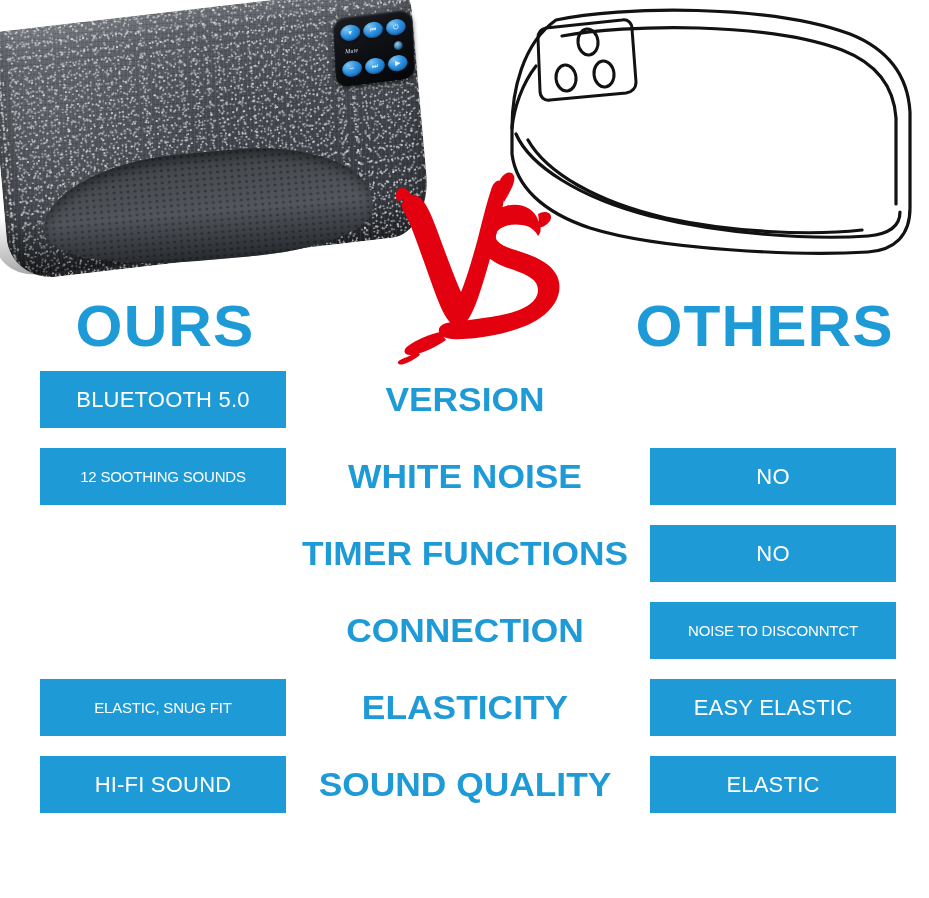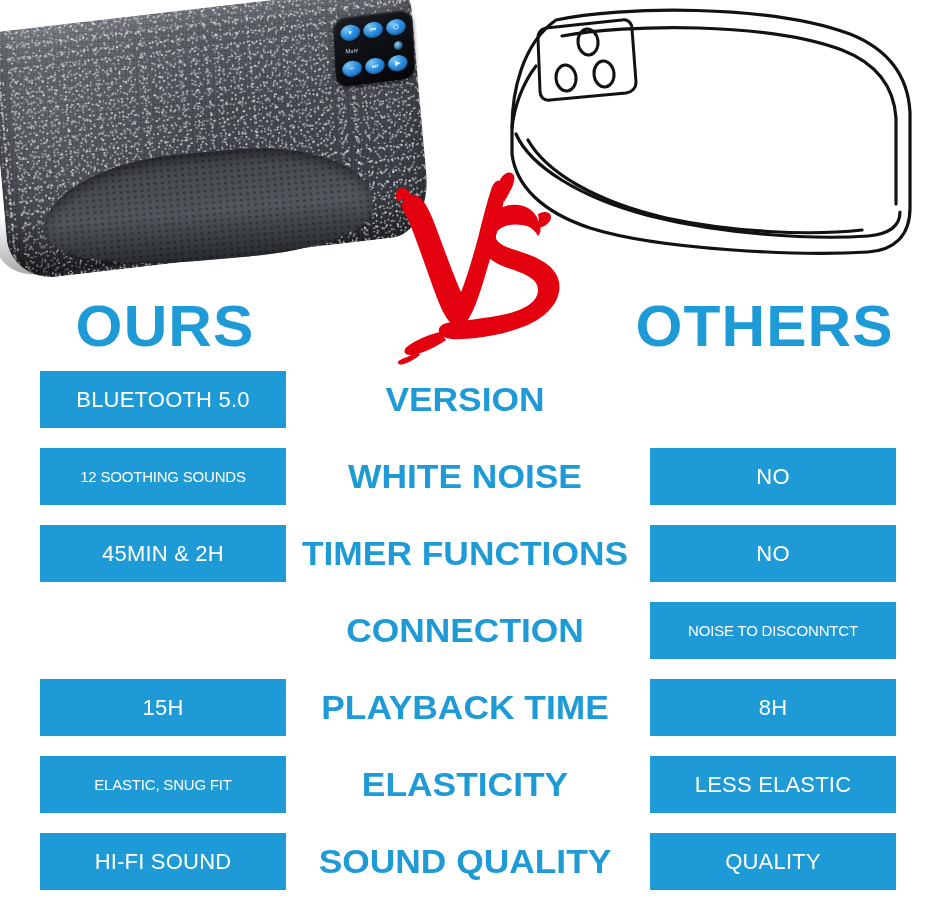--- a/index.html
+++ b/index.html
@@ -423,38 +423,32 @@
       <div class="cmp-row">
         <div class="cell ours">BLUETOOTH 5.0</div>
         <div class="feature">VERSION</div>
       </div>
       <div class="cmp-row">
         <div class="cell ours tight">12 SOOTHING SOUNDS</div>
         <div class="feature">WHITE NOISE</div>
         <div class="cell others">NO</div>
       </div>
       <div class="cmp-row">
-        <div class="cell ours">45MIN &amp; 2H</div>
         <div class="feature">TIMER FUNCTIONS</div>
         <div class="cell others">NO</div>
       </div>
       <div class="cmp-row">
         <div class="feature">CONNECTION</div>
         <div class="cell others tight">NOISE TO DISCONNTCT</div>
       </div>
       <div class="cmp-row">
-        <div class="cell ours">15H</div>
-        <div class="feature">PLAYBACK TIME</div>
-        <div class="cell others">8H</div>
-      </div>
-      <div class="cmp-row">
         <div class="cell ours tight">ELASTIC, SNUG FIT</div>
         <div class="feature">ELASTICITY</div>
-        <div class="cell others">LESS ELASTIC</div>
+        <div class="cell others">EASY ELASTIC</div>
       </div>
       <div class="cmp-row">
         <div class="cell ours">HI-FI SOUND</div>
         <div class="feature">SOUND QUALITY</div>
-        <div class="cell others">QUALITY</div>
+        <div class="cell others">ELASTIC</div>
       </div>
     </div>
 
 </div>
 
 </body></html>

